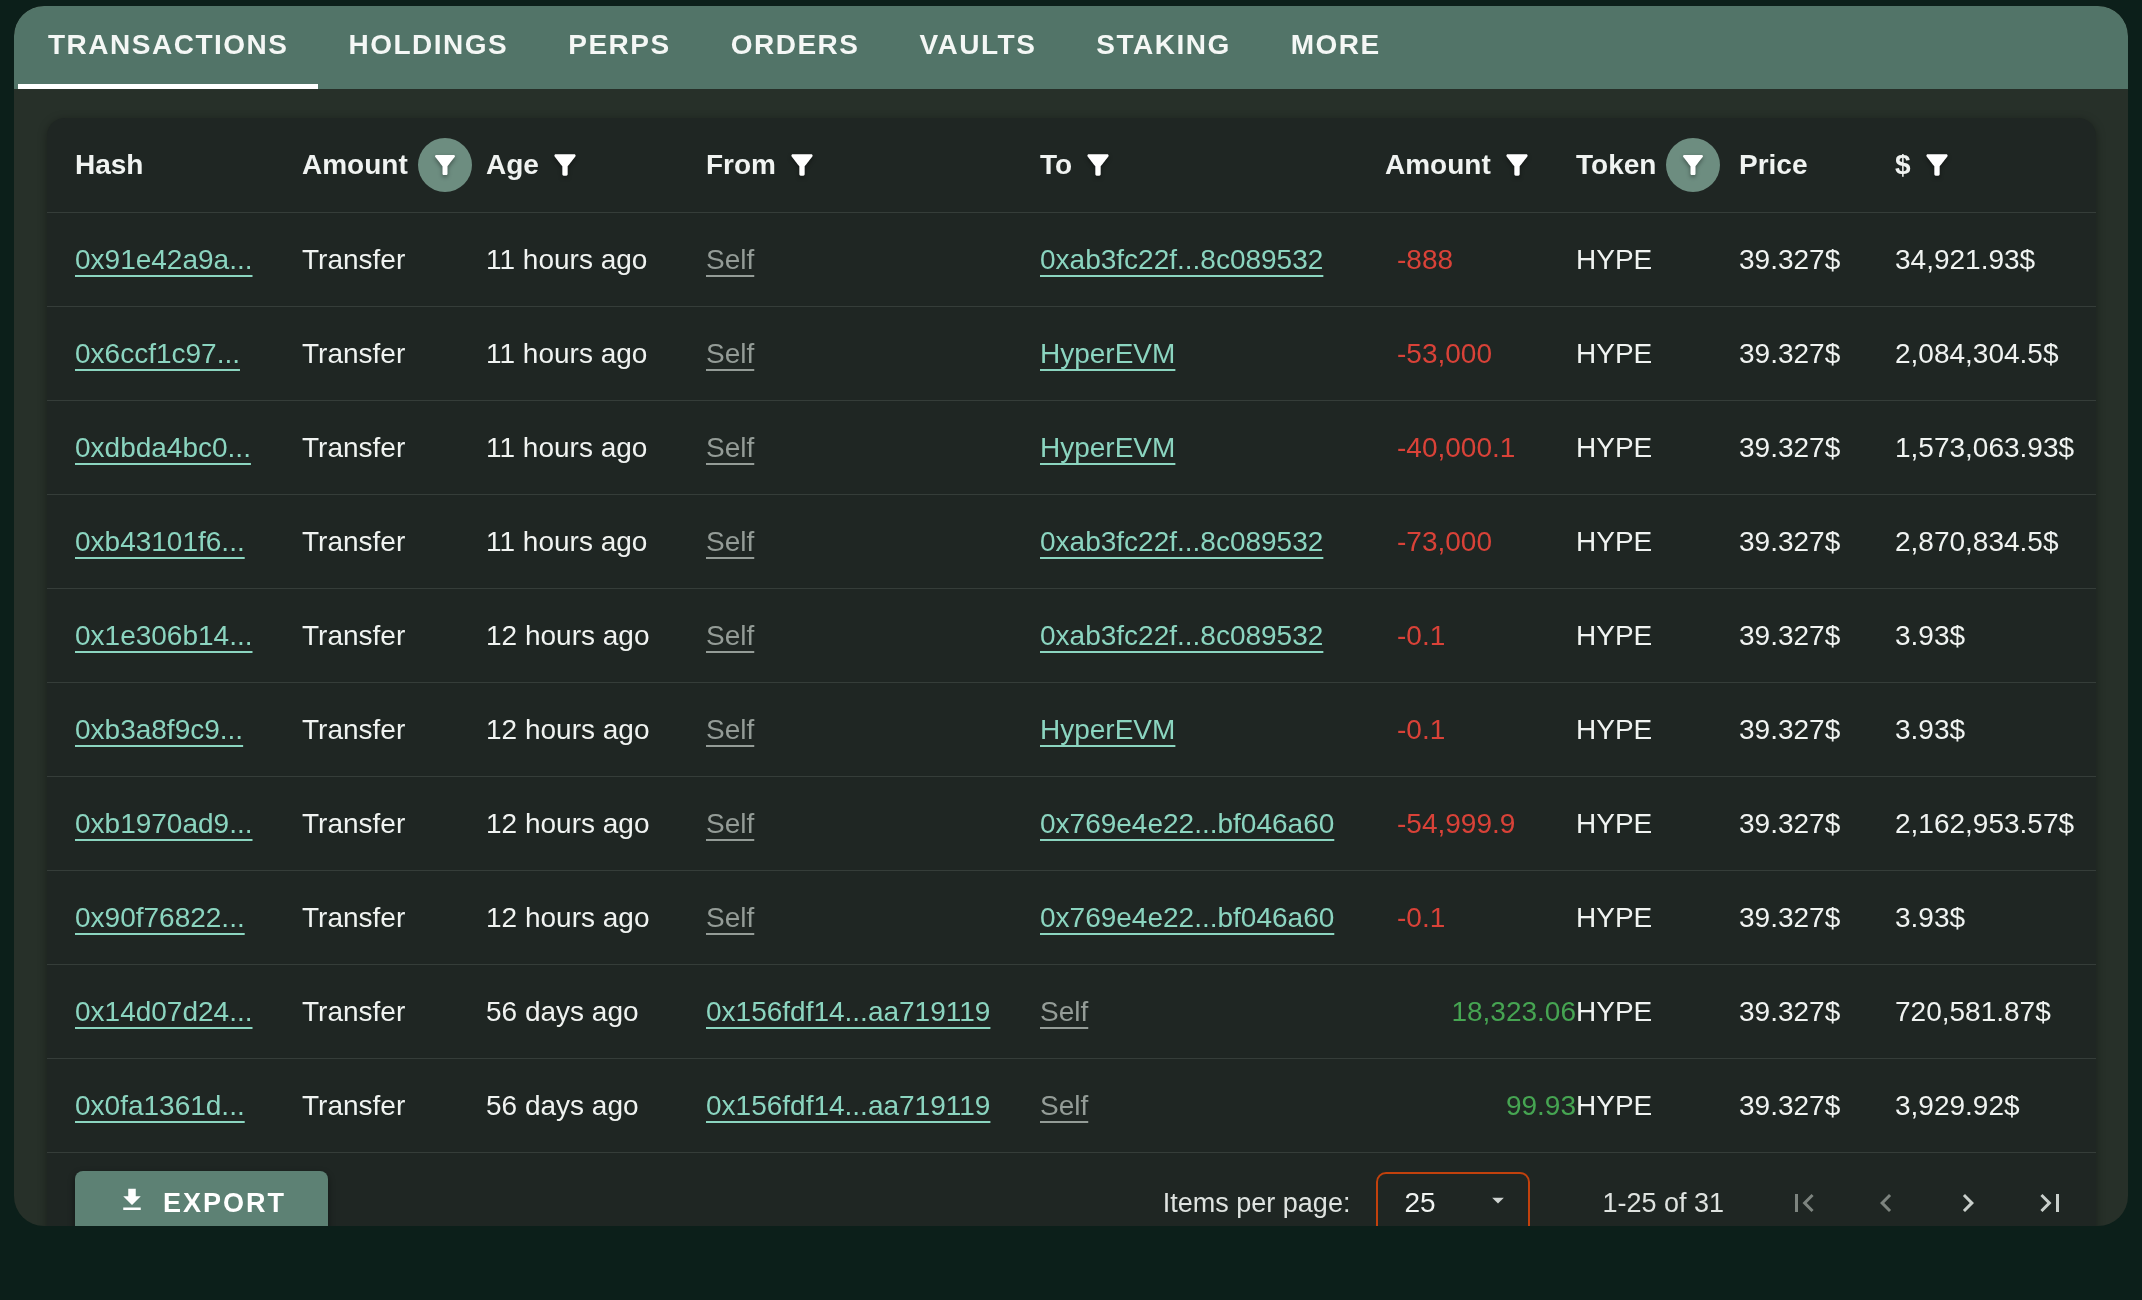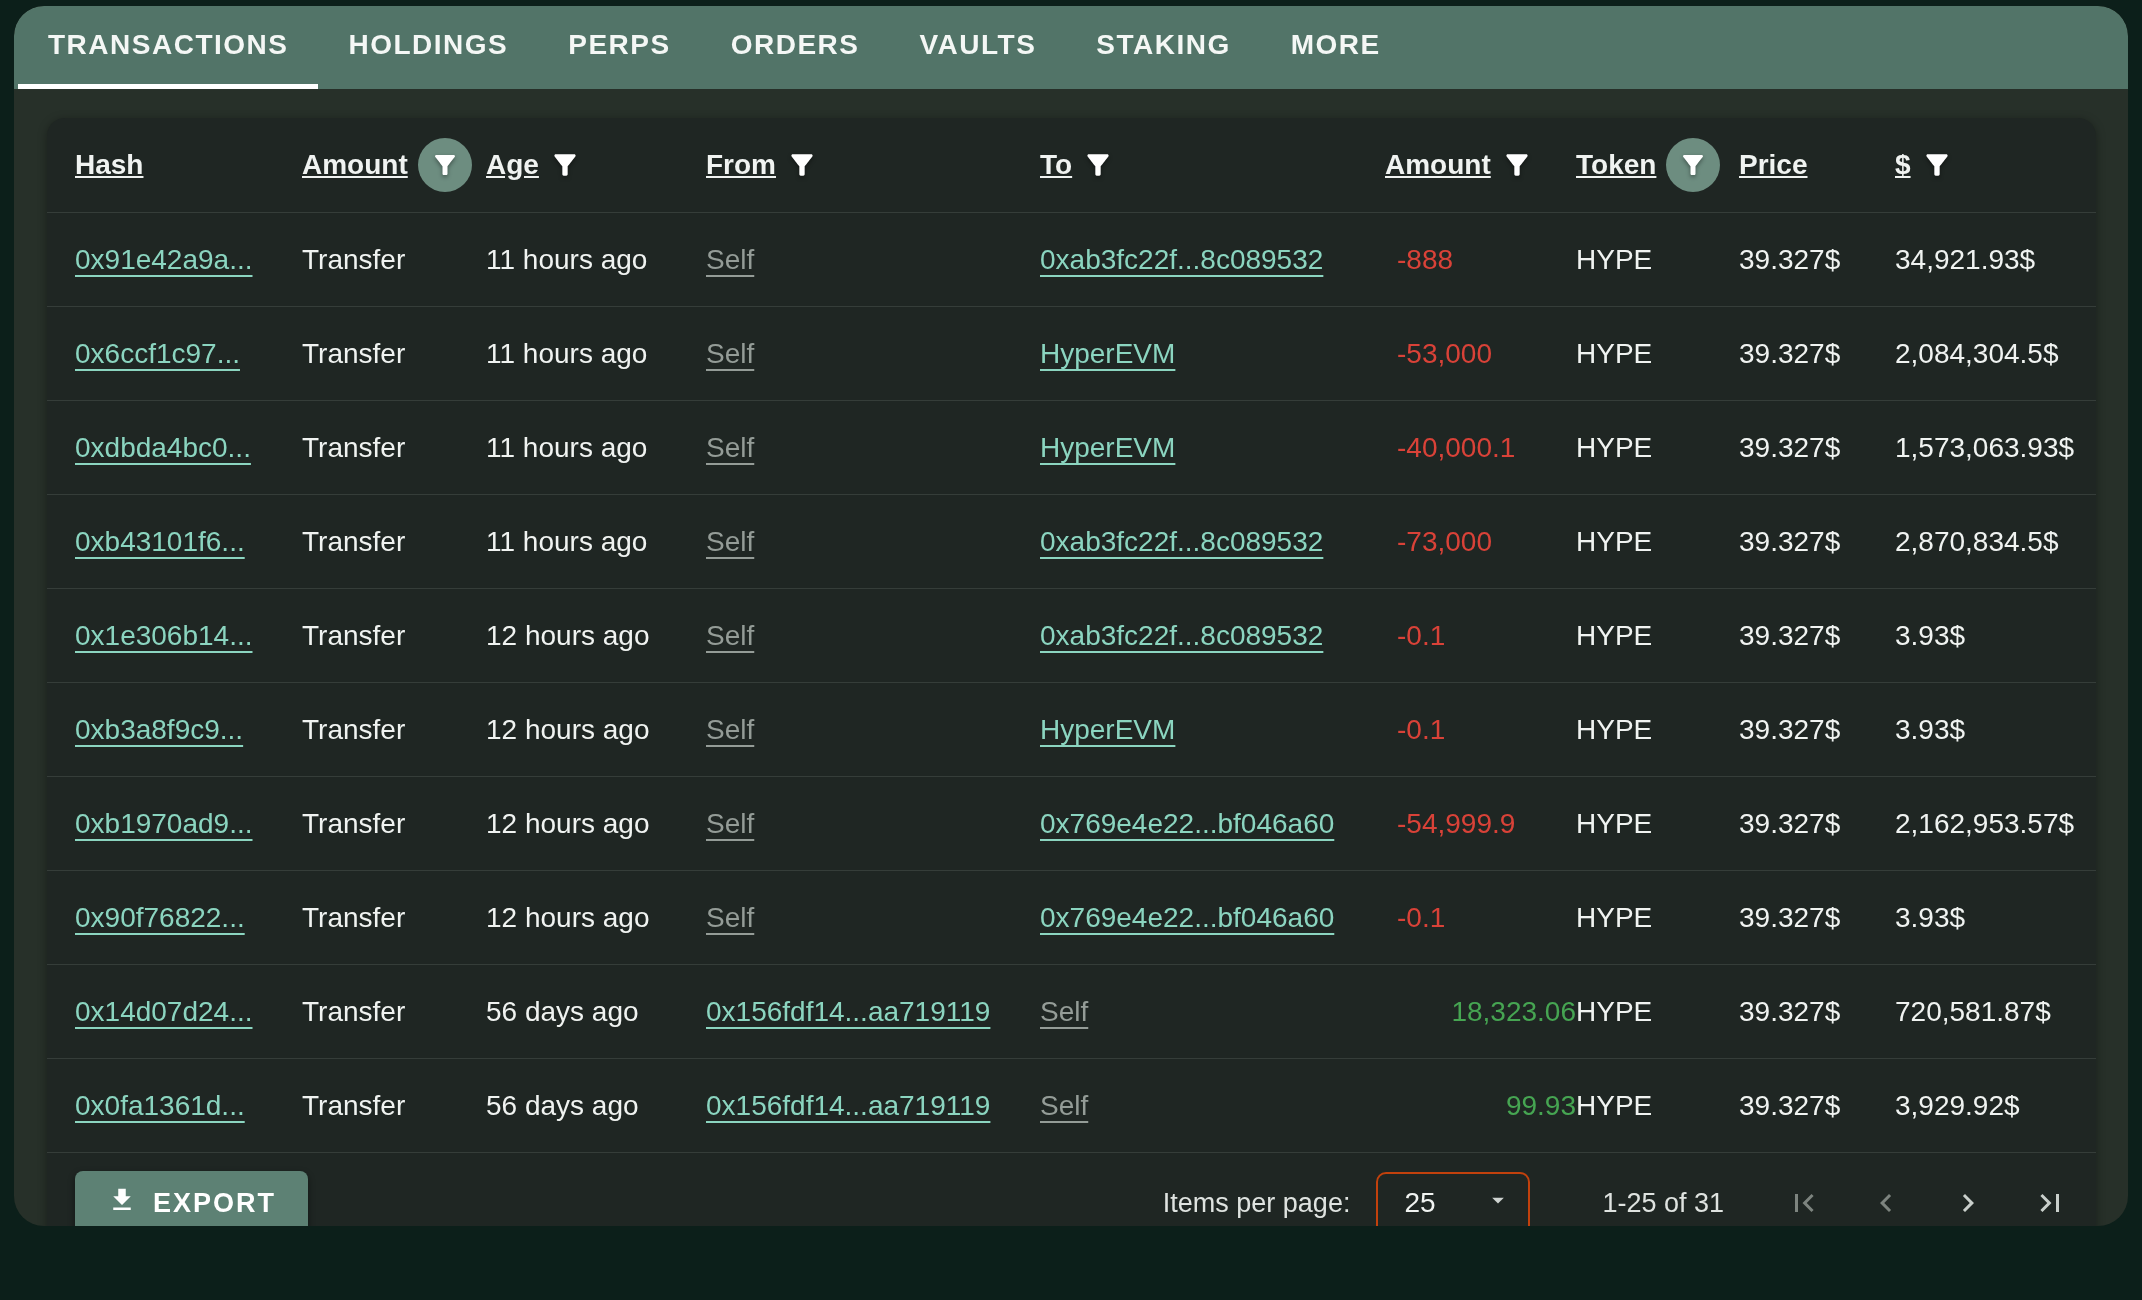--- a/index.html
+++ b/index.html
@@ -47,21 +47,21 @@
     box-shadow:0 2px 10px rgba(0,0,0,0.35);
     overflow:hidden;
   }
   .grid-row {
     display:grid;
     grid-template-columns:227px 184px 220px 334px 345px 191px 163px 156px 1fr;
     align-items:center;
     padding:0 28px;
     height:94px;
   }
-  .thead { height:94px; font-weight:700; font-size:28px;text-decoration:underline; }
+  .thead { height:94px; font-weight:700; font-size:28px; }
   .hcell { display:flex; align-items:center; gap:10px; }
   .funnel { width:32px; height:32px; flex:0 0 auto; cursor:pointer; }
   .funnel svg { width:100%; height:100%; fill:#ffffff; display:block; filter:drop-shadow(0 2px 2px rgba(0,0,0,.4)); }
   .funnel.circled {
     width:54px; height:54px;
     background:#6d8d80;
     border-radius:50%;
     display:flex; align-items:center; justify-content:center;
   }
   .funnel.circled svg { width:30px; height:30px; }
@@ -76,21 +76,21 @@
     height:101px;
     display:flex; align-items:center;
     padding:0 28px;
     font-size:27px;
     color:#dfe3e0;
   }
   .export-btn {
     display:flex; align-items:center; gap:16px;
     background:#5d8174;
     border:none; border-radius:8px;
-    height:64px; padding:0 32px;
+    height:64px; padding:0 42px;
     color:#ffffff;
     font-family:"Liberation Sans", sans-serif;
     font-size:27px; font-weight:700; letter-spacing:2px;
     box-shadow:0 3px 7px rgba(0,0,0,.45);
     cursor:pointer;
   }
   .export-btn svg { width:30px; height:30px; fill:#ffffff; }
   .pager { margin-left:auto; display:flex; align-items:center; }
   .ipp-label { white-space:nowrap;margin-left:44px; }
   .ipp-select {

